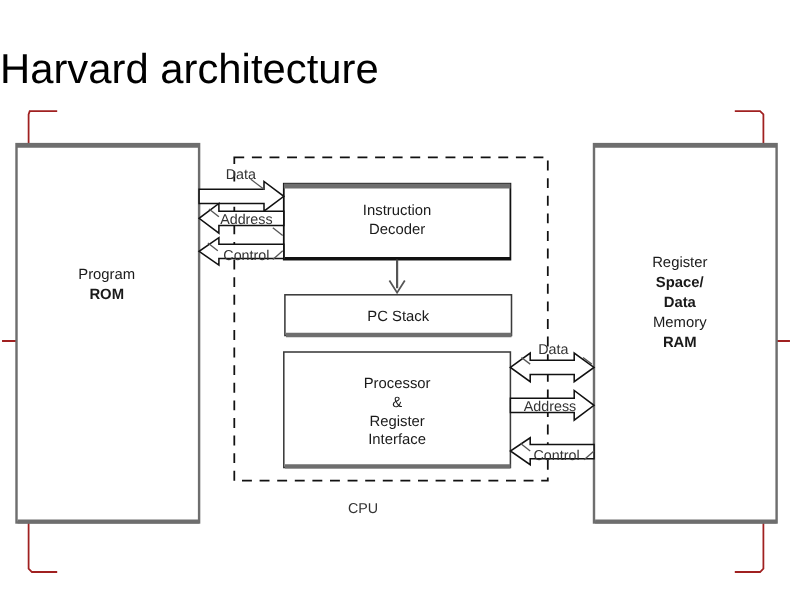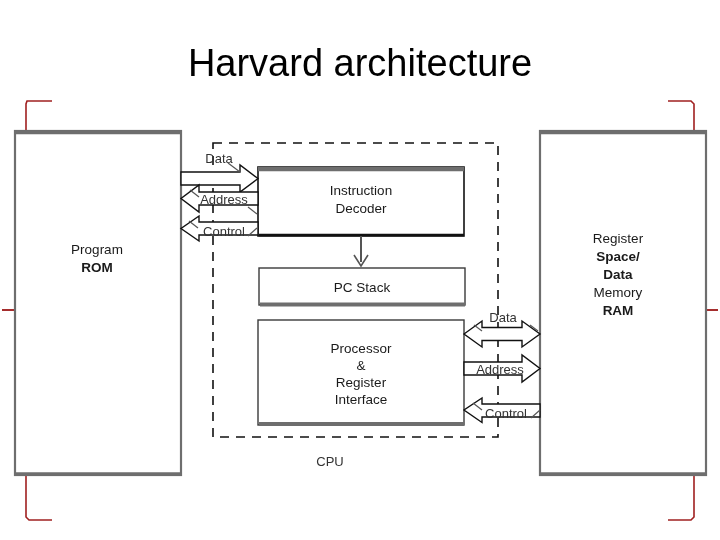--- a/index.html
+++ b/index.html
@@ -6,21 +6,21 @@
   body{
     width:720px;height:540px;
     background:#ffffff;
     font-family:"Liberation Sans", sans-serif;
     overflow:hidden;
     position:relative;
   }
   #stage{position:absolute;left:0;top:0;width:720px;height:540px;}
   #title{
     position:absolute;left:0;top:40px;width:720px;
-    text-align:center;
+    text-align:left;
     font-size:38px;
     font-weight:400;
     color:#000000;
     letter-spacing:0px;
     line-height:46px;
   }
   svg#diagram{position:absolute;left:0;top:0;width:720px;height:540px;}
   .blk-label{
     font-family:"Liberation Sans", sans-serif;
     font-size:13.5px;

